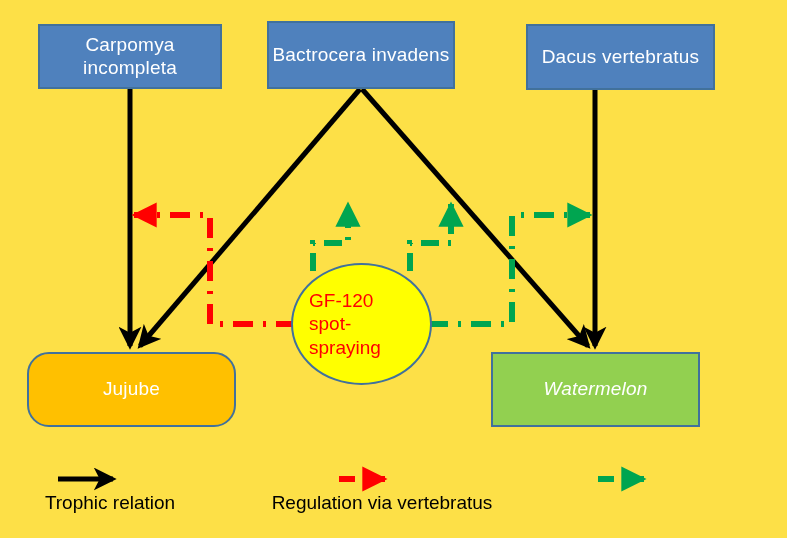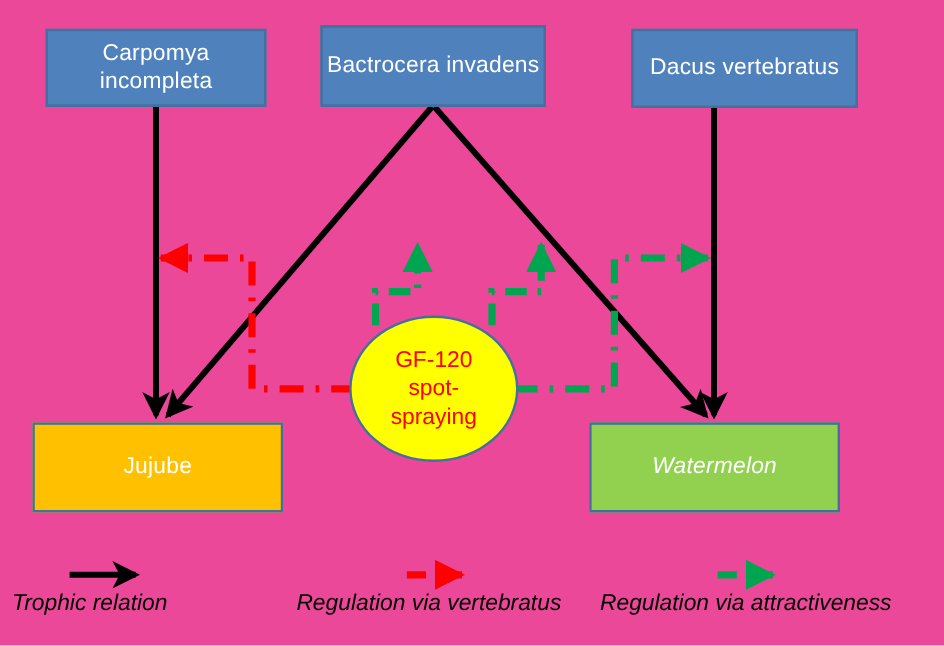--- a/index.html
+++ b/index.html
@@ -7,21 +7,21 @@
     padding: 0;
     background: #ffffff;
   }
   body {
     font-family: "Liberation Sans", sans-serif;
   }
   #canvas {
     position: relative;
     width: 787px;
     height: 538px;
-    background: #ec4899;
+    background: #fde047;
     overflow: hidden;
   }
   .node {
     position: absolute;
     box-sizing: border-box;
     border: 2px solid #41719C;
     display: flex;
     align-items: center;
     justify-content: center;
     text-align: center;
@@ -36,37 +36,36 @@
 
   .bait {
     position: absolute;
     box-sizing: border-box;
     border: 2px solid #41719C;
     border-radius: 50%;
     background: #FFFF00;
     display: flex;
     align-items: center;
     justify-content: center;
-    text-align: center;
     color: #FF0000;
     font-size: 19px;
     line-height: 1.22;
   }
 
   #edges {
     position: absolute;
     left: 0; top: 0;
     width: 787px;
     height: 538px;
     pointer-events: none;
   }
 
   .legend-item {
     position: absolute;
-    font-style: italic;
+    text-align: center;
   }
   .legend-label {
     font-size: 19px;
     color: #000000;
     white-space: nowrap;
   }
   .legend-swatch {
     height: 26px;
     display: block;
   }
@@ -111,21 +110,21 @@
   </div>
 
   <div class="node node-pest" style="left:267px; top:21px; width:188px; height:68px;">
     <span>Bactrocera invadens</span>
   </div>
 
   <div class="node node-pest" style="left:526px; top:24px; width:189px; height:66px;">
     <span>Dacus vertebratus</span>
   </div>
 
-  <div class="node node-jujube" style="left:27px; top:352px; width:209px; height:75px;">
+  <div class="node node-jujube" style="left:27px; top:352px; width:209px; height:75px;border-radius:22px;">
     <span>Jujube</span>
   </div>
 
   <div class="node node-watermelon" style="left:491px; top:352px; width:209px; height:75px;font-style:italic;">
     <span>Watermelon</span>
   </div>
 
   <div class="bait" style="left:291px; top:263px; width:141px; height:122px;">
     <span style="display:block; width:105px;">GF-120 spot-spraying</span>
   </div>
@@ -141,16 +140,15 @@
     <svg class="legend-swatch" width="270" height="26" viewBox="0 0 270 26">
       <path d="M 92 13 L 138 13" stroke="#FF0000" stroke-width="6" fill="none" stroke-dasharray="16 9 3 9" stroke-linecap="butt" marker-end="url(#arrow-red)"></path>
     </svg>
     <div class="legend-label">Regulation via vertebratus</div>
   </div>
 
   <div class="legend-item" style="left:500px; top:466px; width:285px;">
     <svg class="legend-swatch" width="285" height="26" viewBox="0 0 285 26">
       <path d="M 98 13 L 144 13" stroke="#00A550" stroke-width="6" fill="none" stroke-dasharray="16 9 3 9" stroke-linecap="butt" marker-end="url(#arrow-green)"></path>
     </svg>
-    <div class="legend-label">Regulation via attractiveness</div>
   </div>
 
 </div>
 
 </body></html>

